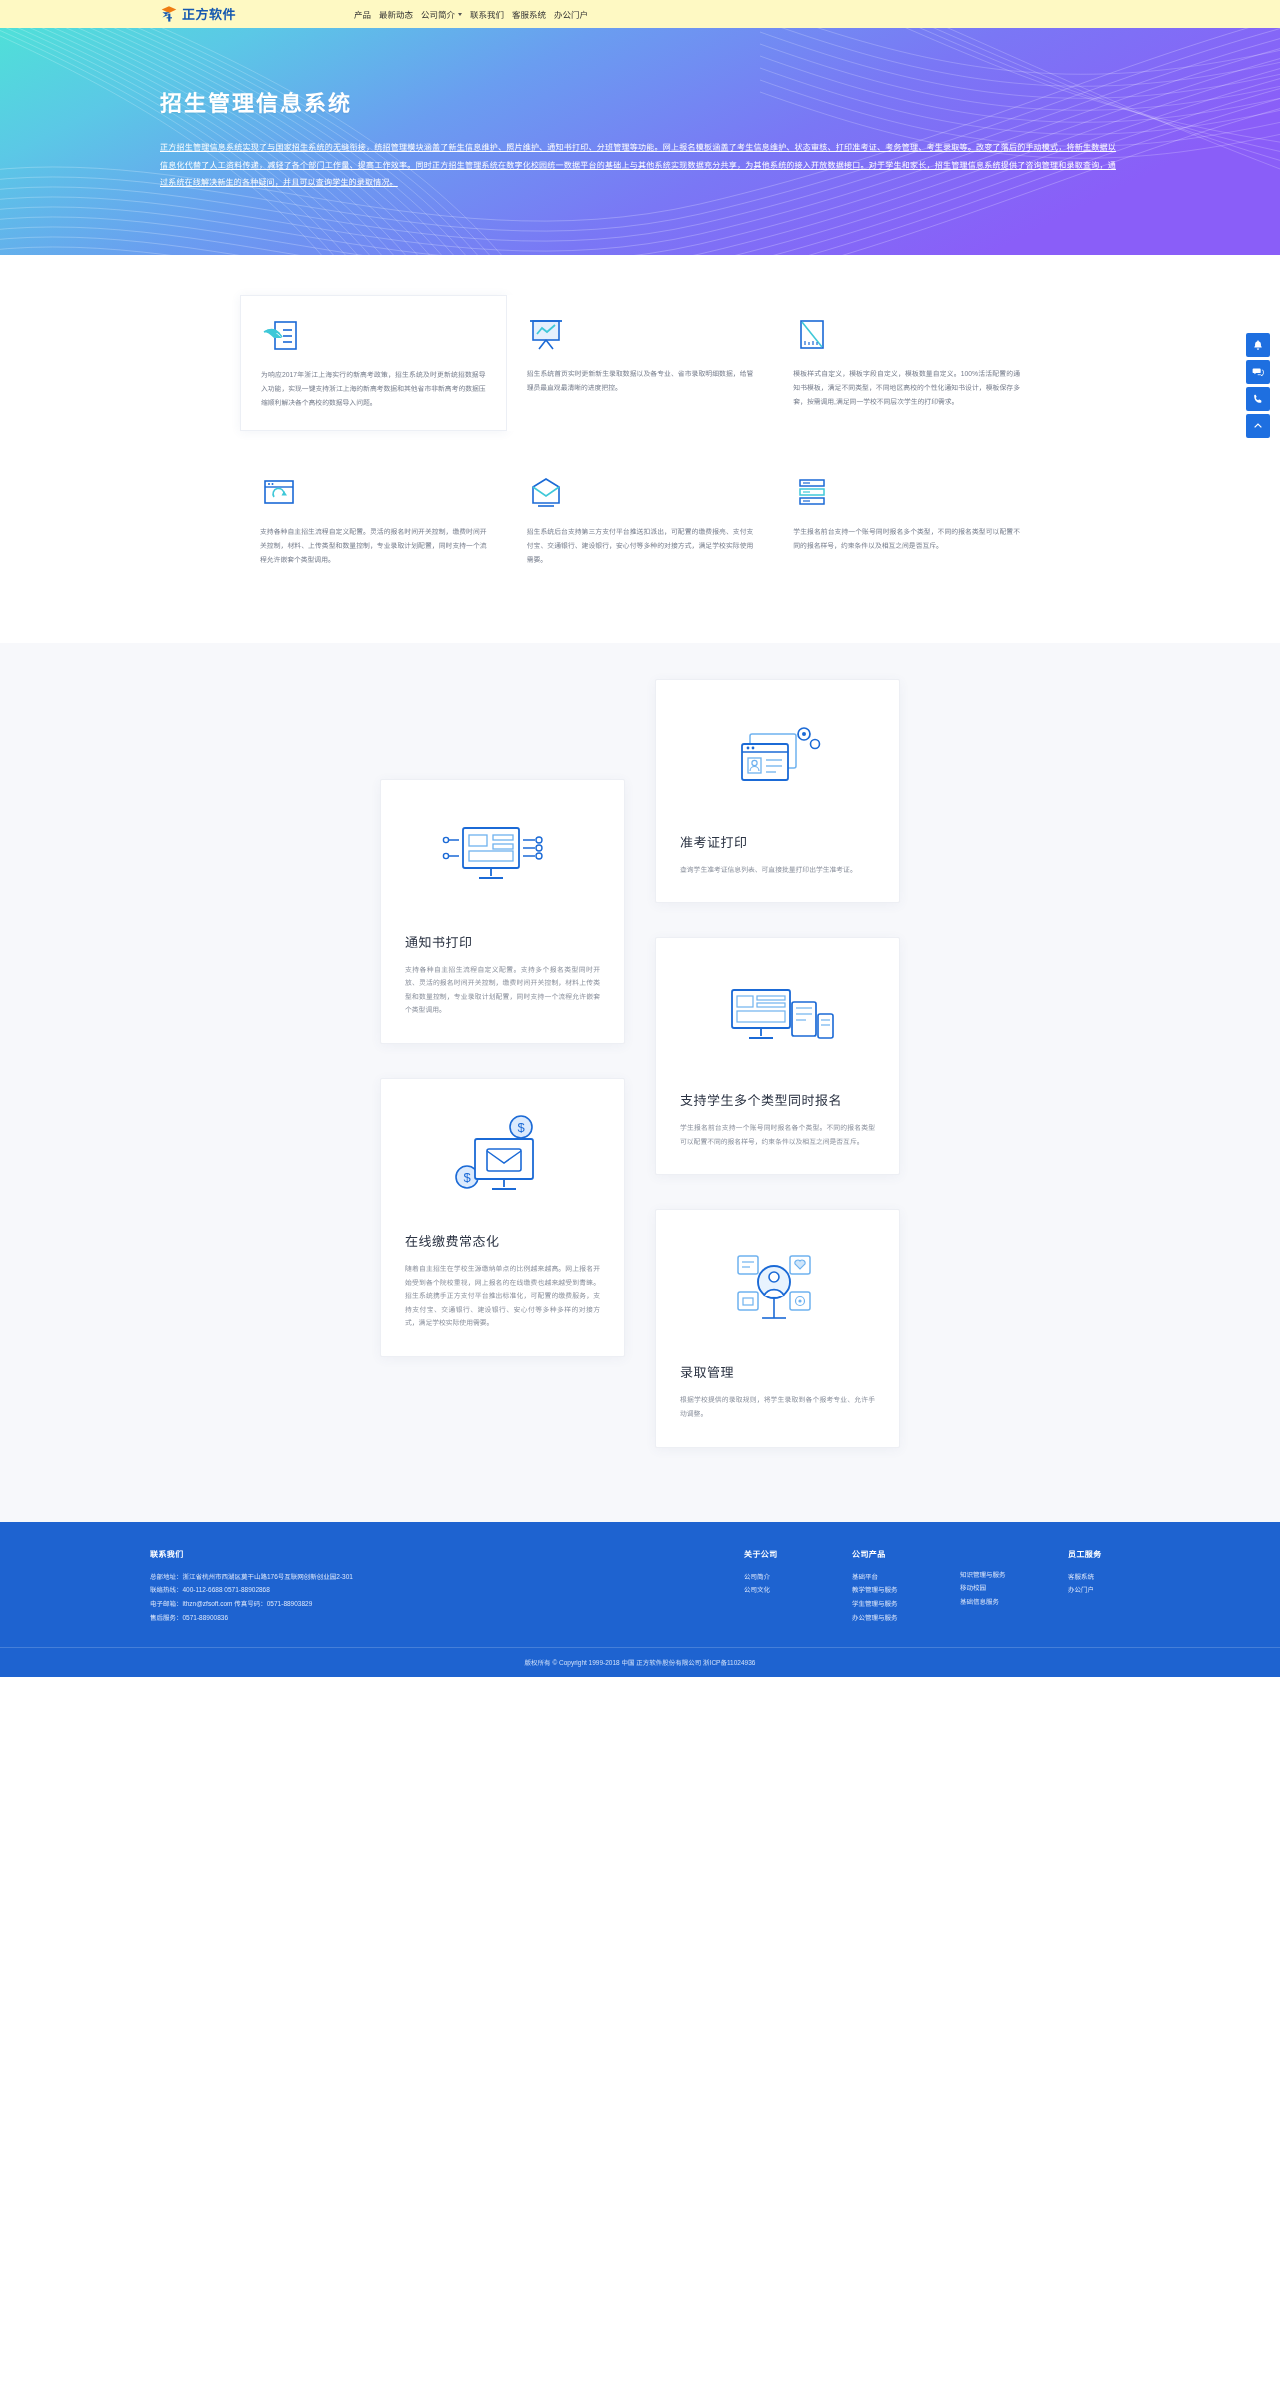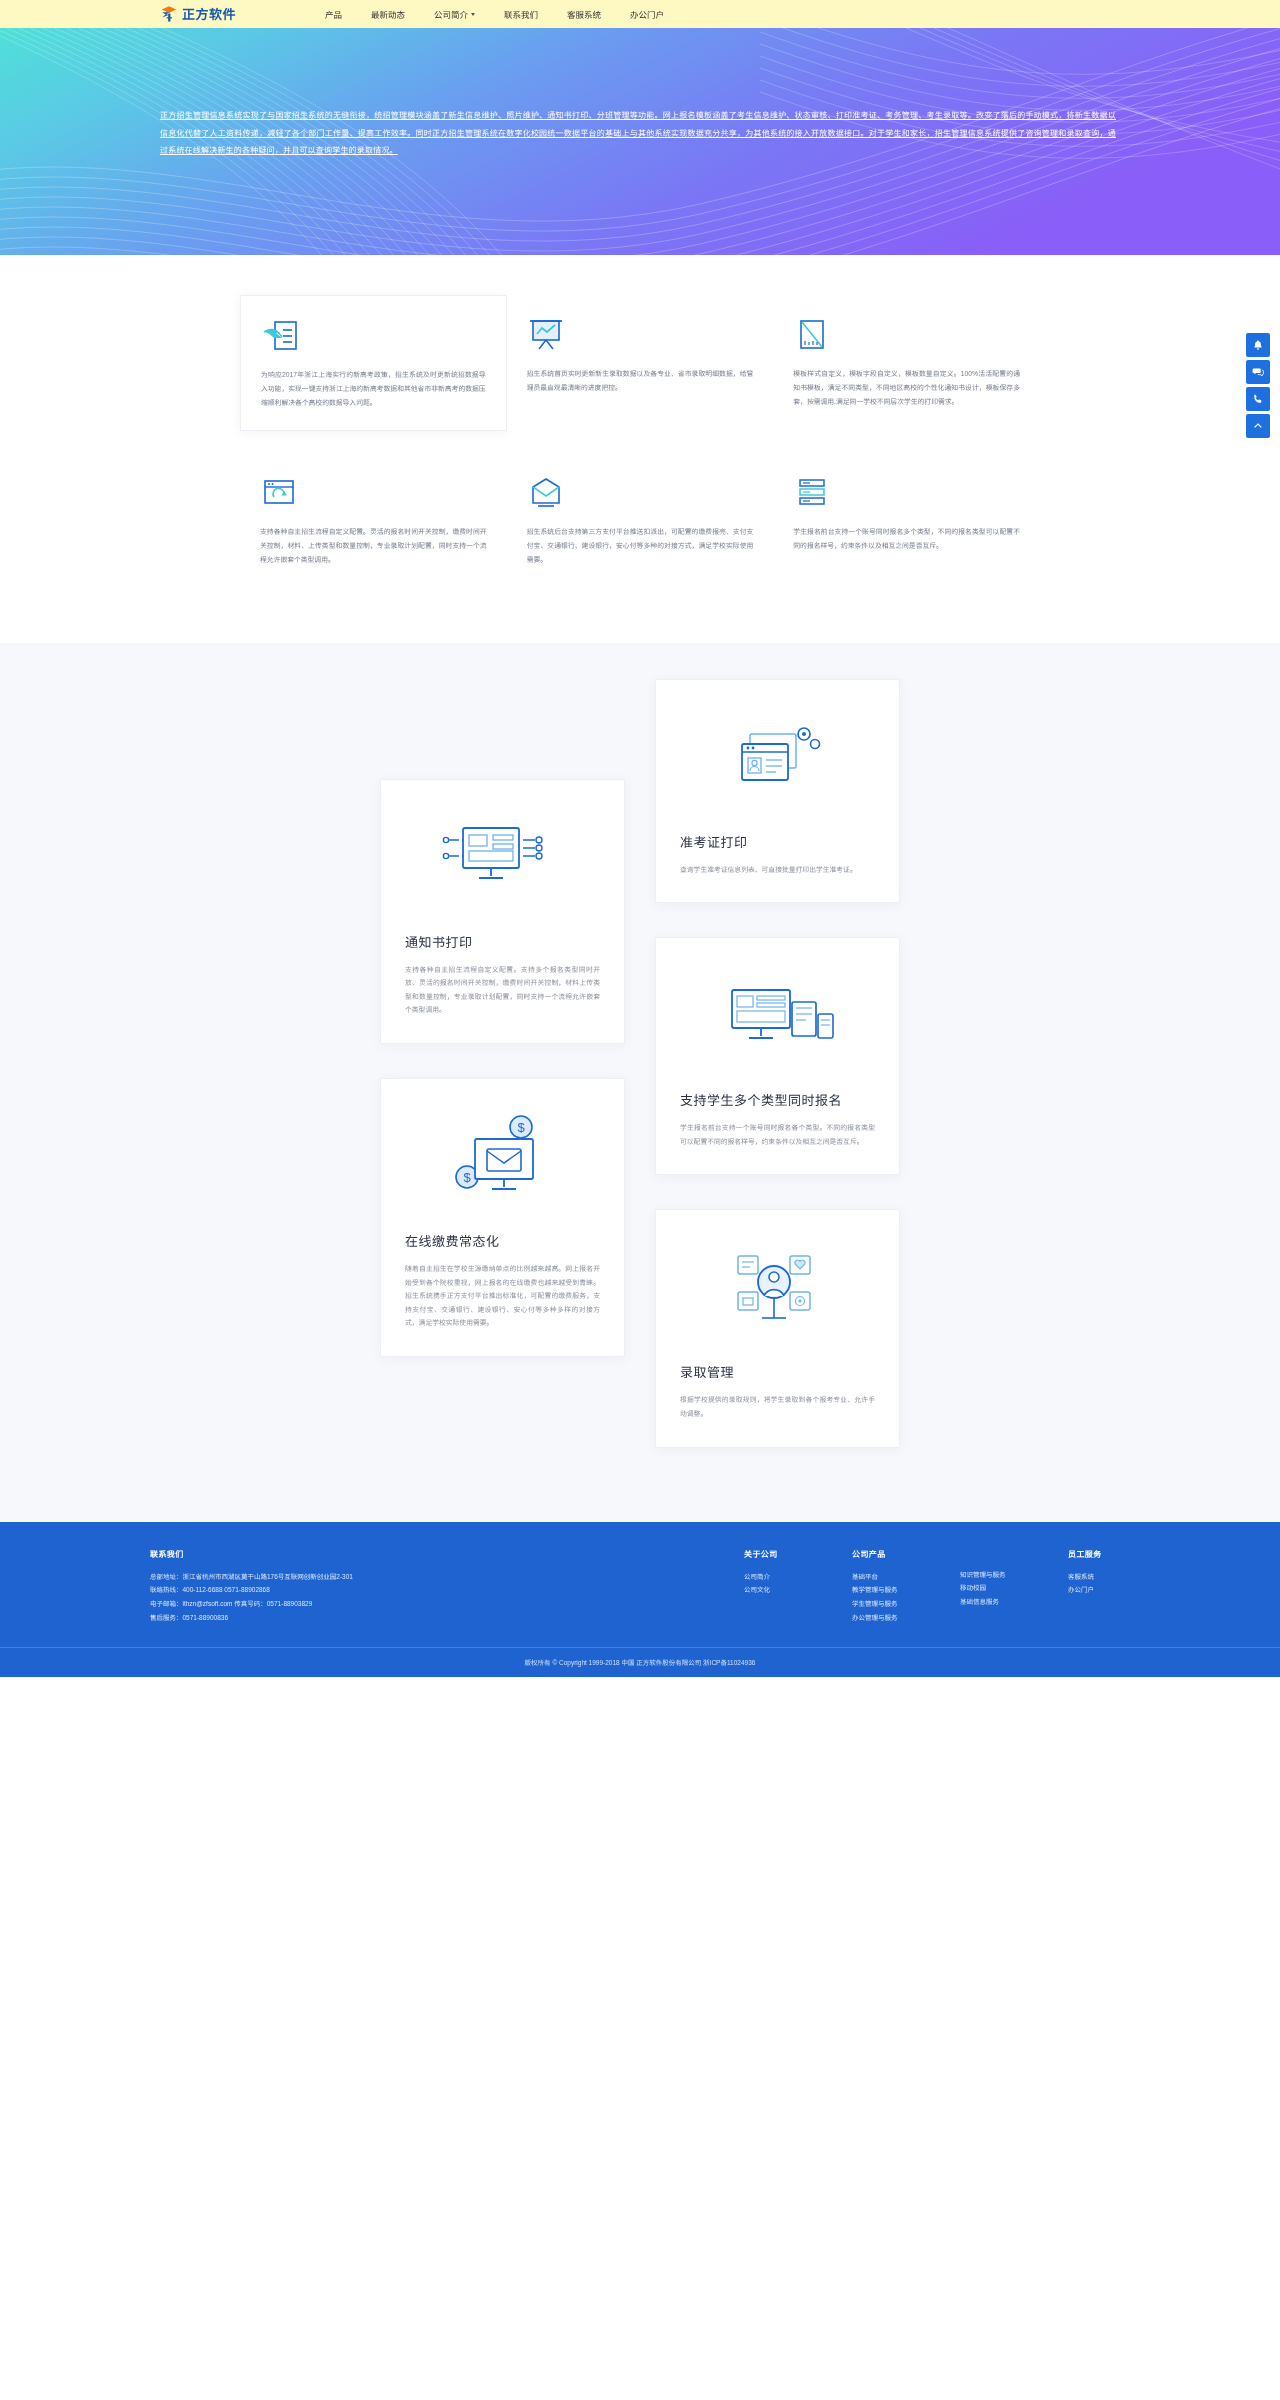--- a/index.html
+++ b/index.html
@@ -15,21 +15,21 @@
   .site-header{
     height:28px;background:#fef9c3;display:flex;align-items:center;
     position:relative;z-index:40;
   }
   .logo-wrap{display:flex;align-items:center;margin-left:160px;gap:4px;}
   .logo-mark{width:18px;height:18px;position:relative;flex:0 0 18px;}
   .logo-text{
     font-size:13px;font-weight:bold;color:#1558b0;letter-spacing:.5px;
     line-height:1;
   }
-  .main-nav{display:flex;align-items:center;gap:29px;margin-left:89px;}
+  .main-nav{display:flex;align-items:center;gap:8px;margin-left:118px;}
   .nav-item{
     font-size:8.5px;color:#333;cursor:pointer;white-space:nowrap;
     display:flex;align-items:center;gap:2px;
   }
   .caret{
     display:inline-block;width:0;height:0;
     border-left:2.5px solid transparent;border-right:2.5px solid transparent;
     border-top:3px solid #555;margin-left:1px;
   }
 
@@ -214,20 +214,21 @@
         <path d="M760,40 C 900,90 1020,120 1180,100 C 1240,92 1280,82 1320,74"></path>
         <path d="M760,52 C 900,102 1020,132 1180,112 C 1240,104 1280,94 1320,86"></path>
         <path d="M760,64 C 900,114 1020,144 1180,124 C 1240,116 1280,106 1320,98"></path>
         <path d="M860,-20 C 1000,40 1100,90 1320,120"></path>
         <path d="M874,-20 C 1014,40 1114,90 1320,132"></path>
         <path d="M888,-20 C 1028,40 1128,90 1320,144"></path>
         <path d="M902,-20 C 1042,40 1142,90 1320,156"></path>
       </g>
     </svg>
     <div class="hero-inner">
+      <h1 class="hero-title">招生管理信息系统</h1>
       <p class="hero-desc">正方招生管理信息系统实现了与国家招生系统的无缝衔接，统招管理模块涵盖了新生信息维护、照片维护、通知书打印、分班管理等功能。网上报名模板涵盖了考生信息维护、状态审核、打印准考证、考务管理、考生录取等。改变了落后的手动模式，将新生数据以信息化代替了人工资料传递，减轻了各个部门工作量、提高工作效率。同时正方招生管理系统在数字化校园统一数据平台的基础上与其他系统实现数据充分共享，为其他系统的接入开放数据接口。对于学生和家长，招生管理信息系统提供了咨询管理和录取查询，通过系统在线解决新生的各种疑问，并且可以查询学生的录取情况。</p>
     </div>
   </section>
 
   <section class="features">
     <div class="features-grid">
 
       <div class="fcard boxed">
         <div class="ficon">
           <svg width="38" height="36" viewBox="0 0 38 36" fill="none">

